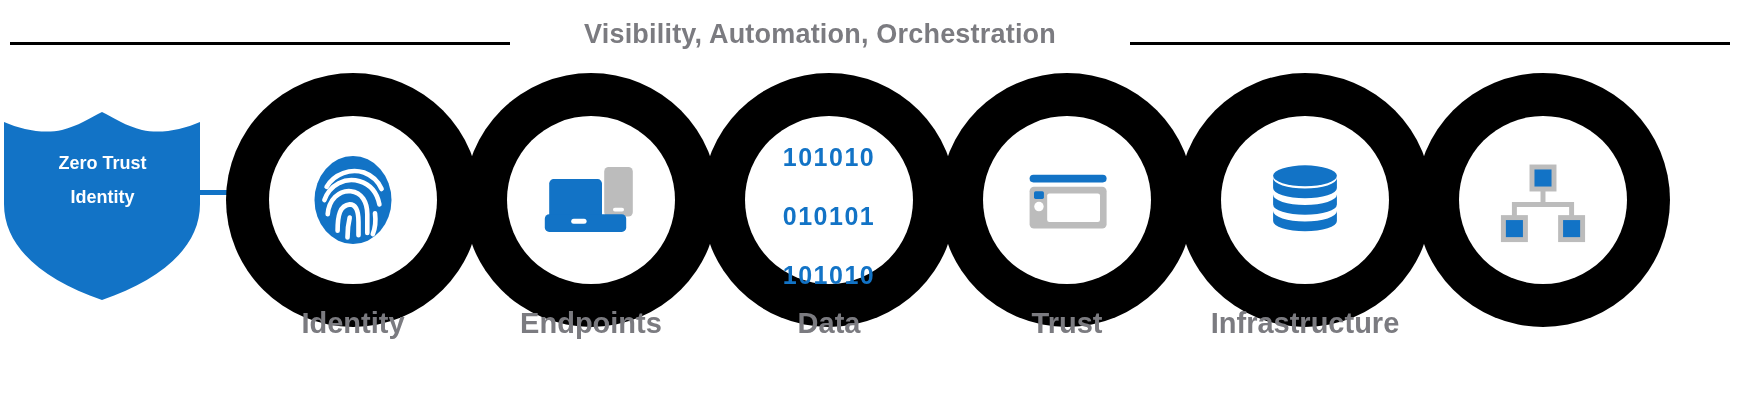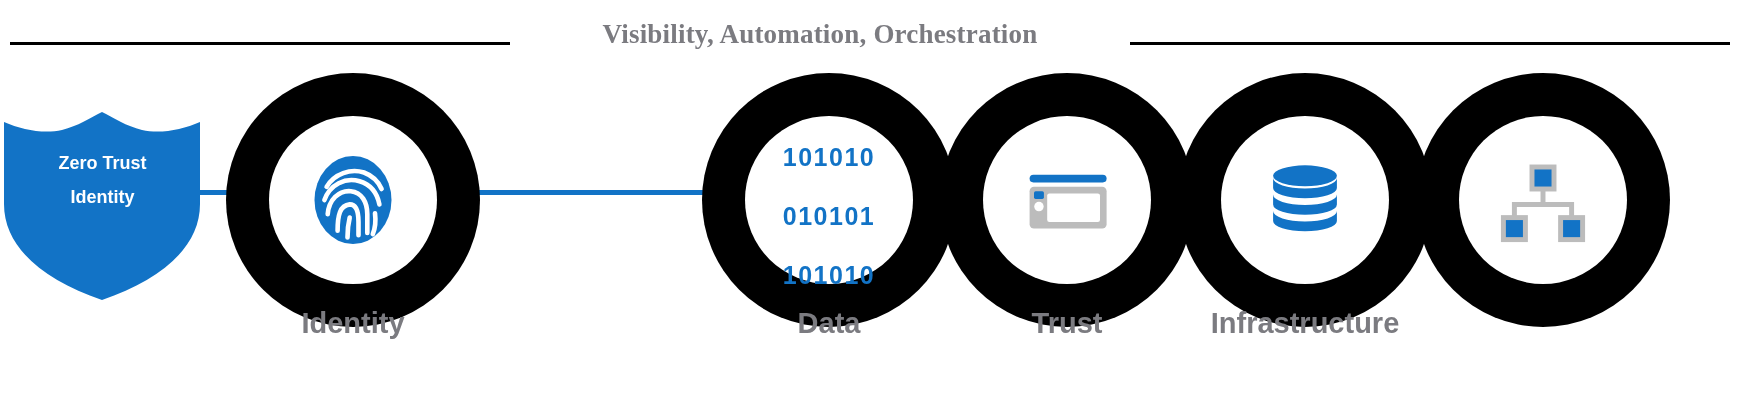--- a/index.html
+++ b/index.html
@@ -15,21 +15,20 @@
     overflow: hidden;
     font-family: "Liberation Sans", sans-serif;
   }
 
   
   #banner {
     position: absolute;
     left: 0; top: 0;
     width: 1740px;
     height: 78px;
-    font-family: Liberation Serif, serif;
   }
   .rule {
     position: absolute;
     top: 42px;
     height: 3px;
     background: #000000;
   }
   #rule-left  { left: 10px;  width: 500px; }
   #rule-right { left: 1130px; width: 600px; }
   #banner-title {
@@ -174,20 +173,35 @@
             <path d="M36 78 C36 64 38 55 47 54 C54 54 55 62 55 70 L55 82"></path>
             <path d="M45 84 C45 76 46 70 47 66"></path>
             <path d="M70 62 C71 70 70 76 68 81"></path>
           </g>
         </svg>
       </span>
     </div>
     <div class="pillar-label">Identity</div>
   </div>
 
+  <div class="pillar" id="pillar-endpoints">
+    <div class="disc-outer"></div>
+    <div class="disc-inner">
+      <span class="icon-wrap">
+        <svg viewBox="0 0 100 100">
+          <rect x="62" y="20" width="26" height="45" rx="4" fill="#bcbcbc"></rect>
+          <rect x="70" y="57" width="10" height="3.4" rx="1.7" fill="#ffffff"></rect>
+          <rect x="12" y="31" width="48" height="36" rx="4" fill="#1273c6"></rect>
+          <path d="M12 63 h66 a4 4 0 0 1 4 4 v8 a4 4 0 0 1 -4 4 h-66 a4 4 0 0 1 -4 -4 v-8 a4 4 0 0 1 4 -4 z" fill="#1273c6"></path>
+          <rect x="32" y="67" width="14" height="4.6" rx="2.3" fill="#ffffff"></rect>
+        </svg>
+      </span>
+    </div>
+    <div class="pillar-label">Endpoints</div>
+  </div>
 
   <div class="pillar" id="pillar-data">
     <div class="disc-outer"></div>
     <div class="disc-inner">
       <span class="bin-rows">
         <span>101010</span>
         <span>010101</span>
         <span>101010</span>
       </span>
     </div>

